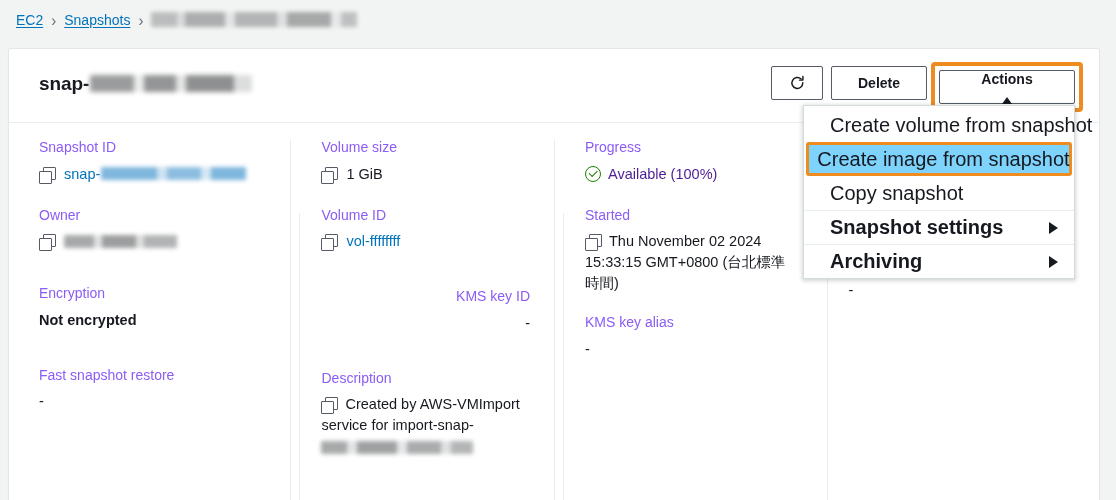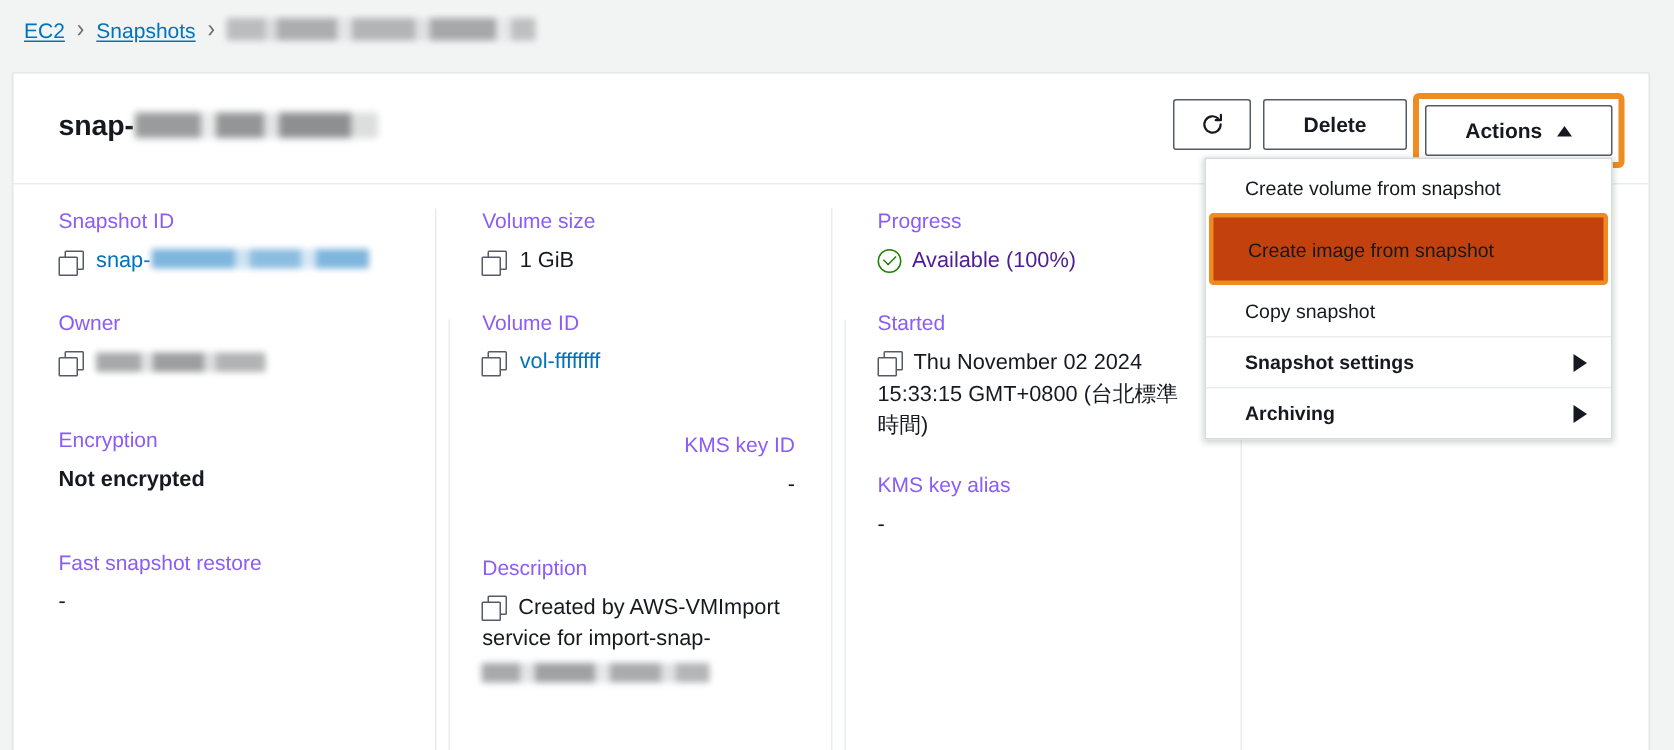--- a/index.html
+++ b/index.html
@@ -81,22 +81,23 @@
     background: #fff;
     color: #16191f;
     font-family: "Liberation Sans", sans-serif;
     font-size: 14px; font-weight: bold;
     display: flex; align-items: center; justify-content: center;
     cursor: pointer;
   }
   .btn-refresh { width: 52px; }
   .btn-delete { width: 96px; }
   .btn-actions {
-    width: 125px;
+    width: 136px;
     gap: 10px;
+    flex-direction: column;
   }
   .actions-wrap {
     position: relative;
     padding: 4px;
     border: 4px solid #ef8c20;
     border-radius: 4px;
     margin: -4px;
   }
   .caret-up {
     width: 0; height: 0;
@@ -113,34 +114,35 @@
     border: 1px solid #d5dbdb;
     box-shadow: 0 1px 4px 1px rgba(0,28,36,.18);
     z-index: 30;
     padding: 2px 0 0 0;
   }
   .menu-item {
     position: relative;
     height: 34px;
     display: flex; align-items: center;
     padding: 0 14px 0 26px;
-    font-size: 13px;
+    font-size: 20px;
     color: #16191f;
     cursor: pointer;
     white-space: nowrap;
   }
   .menu-item.bold { font-weight: bold; }
   .menu-item.divider-top { border-top: 1px solid #eaeded; }
   .menu-item.highlight {
     margin: 0 2px;
     border: 3px solid #ef8c20;
     border-radius: 3px;
-    background: #c2410c;
-    height: 48px;
+    background: #7dd3fc;
+    height: 34px;
     padding-left: 23px;
+    justify-content: center;
   }
   .caret-right {
     position: absolute; right: 16px;
     width: 0; height: 0;
     border-top: 6px solid transparent;
     border-bottom: 6px solid transparent;
     border-left: 9px solid #16191f;
   }
 
   

